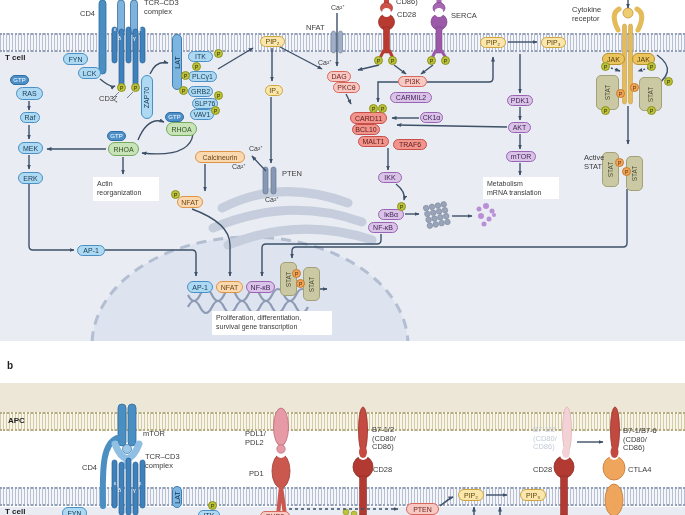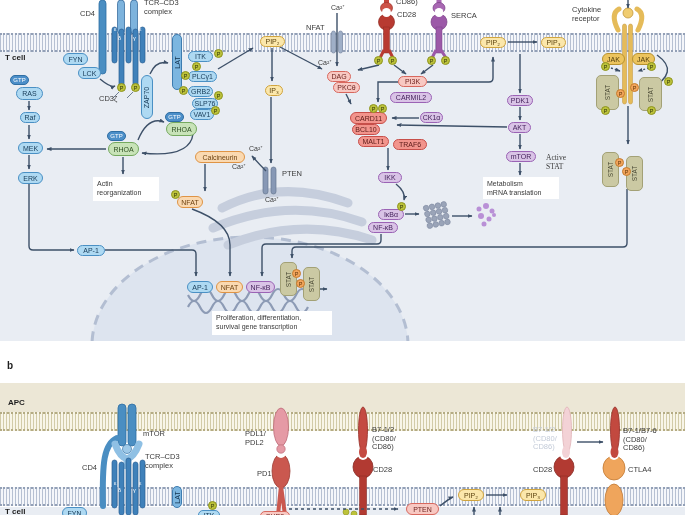--- a/index.html
+++ b/index.html
@@ -402,21 +402,21 @@
     </div>
   <div class="pill gold" style="left:632px;top:53px;width:23px;height:12px;">
       <span>JAK</span>
     </div>
   <div class="stat vert" style="left:596px;top:75px;width:21px;height:33px;">
       <span>STAT</span>
     </div>
   <div class="stat vert" style="left:639px;top:77px;width:21px;height:32px;">
       <span>STAT</span>
     </div>
-  <div class="lbl" style="left:546px;top:154px;font-family:Liberation Serif, serif;">Active
+  <div class="lbl" style="left:584px;top:154px;">Active
 STAT</div>
   <div class="stat vert" style="left:602px;top:152px;width:15px;height:33px;">
       <span>STAT</span>
     </div>
   <div class="stat vert" style="left:626px;top:156px;width:15px;height:33px;">
       <span>STAT</span>
     </div>
 
   <div class="pill blue" style="left:187px;top:281px;width:26px;height:12px;">
       <span>AP-1</span>
@@ -525,33 +525,33 @@
       <span>P</span>
     </div>
   <div class="pc orangep" style="left:292px;top:269px;">
       <span>P</span>
     </div>
   <div class="pc orangep" style="left:296px;top:279px;">
       <span>P</span>
     </div>
 
   <div class="lbl bold" style="left:7px;top:360px;font-size:10px;">b</div>
-  <div class="lbl bold" style="left:8px;top:398px;">APC</div>
+  <div class="lbl bold" style="left:8px;top:416px;">APC</div>
   <div class="lbl bold" style="left:5px;top:507px;">T cell</div>
   <div class="lbl" style="left:143px;top:430px;">mTOR</div>
   <div class="lbl" style="left:82px;top:464px;">CD4</div>
   <div class="lbl" style="left:145px;top:453px;">TCR–CD3
 complex</div>
   <span class="greek" style="left:114px;top:481px;">ε</span>
   <span class="greek" style="left:118px;top:488px;">δ</span>
   <span class="greek" style="left:133px;top:488px;">γ</span>
   <span class="greek" style="left:139px;top:481px;">ε</span>
   <div class="lbl" style="left:245px;top:430px;">PDL1/
 PDL2</div>
-  <div class="lbl" style="left:257px;top:470px;">PD1</div>
+  <div class="lbl" style="left:249px;top:470px;">PD1</div>
   <div class="lbl" style="left:372px;top:426px;">B7-1/2
 (CD80/
 CD86)</div>
   <div class="lbl" style="left:373px;top:466px;">CD28</div>
   <div class="lbl gray" style="left:533px;top:426px;">B7-1/2
 (CD80/
 CD86)</div>
   <div class="lbl" style="left:533px;top:466px;">CD28</div>
   <div class="lbl" style="left:623px;top:427px;">B7-1/B7-6
 (CD80/

